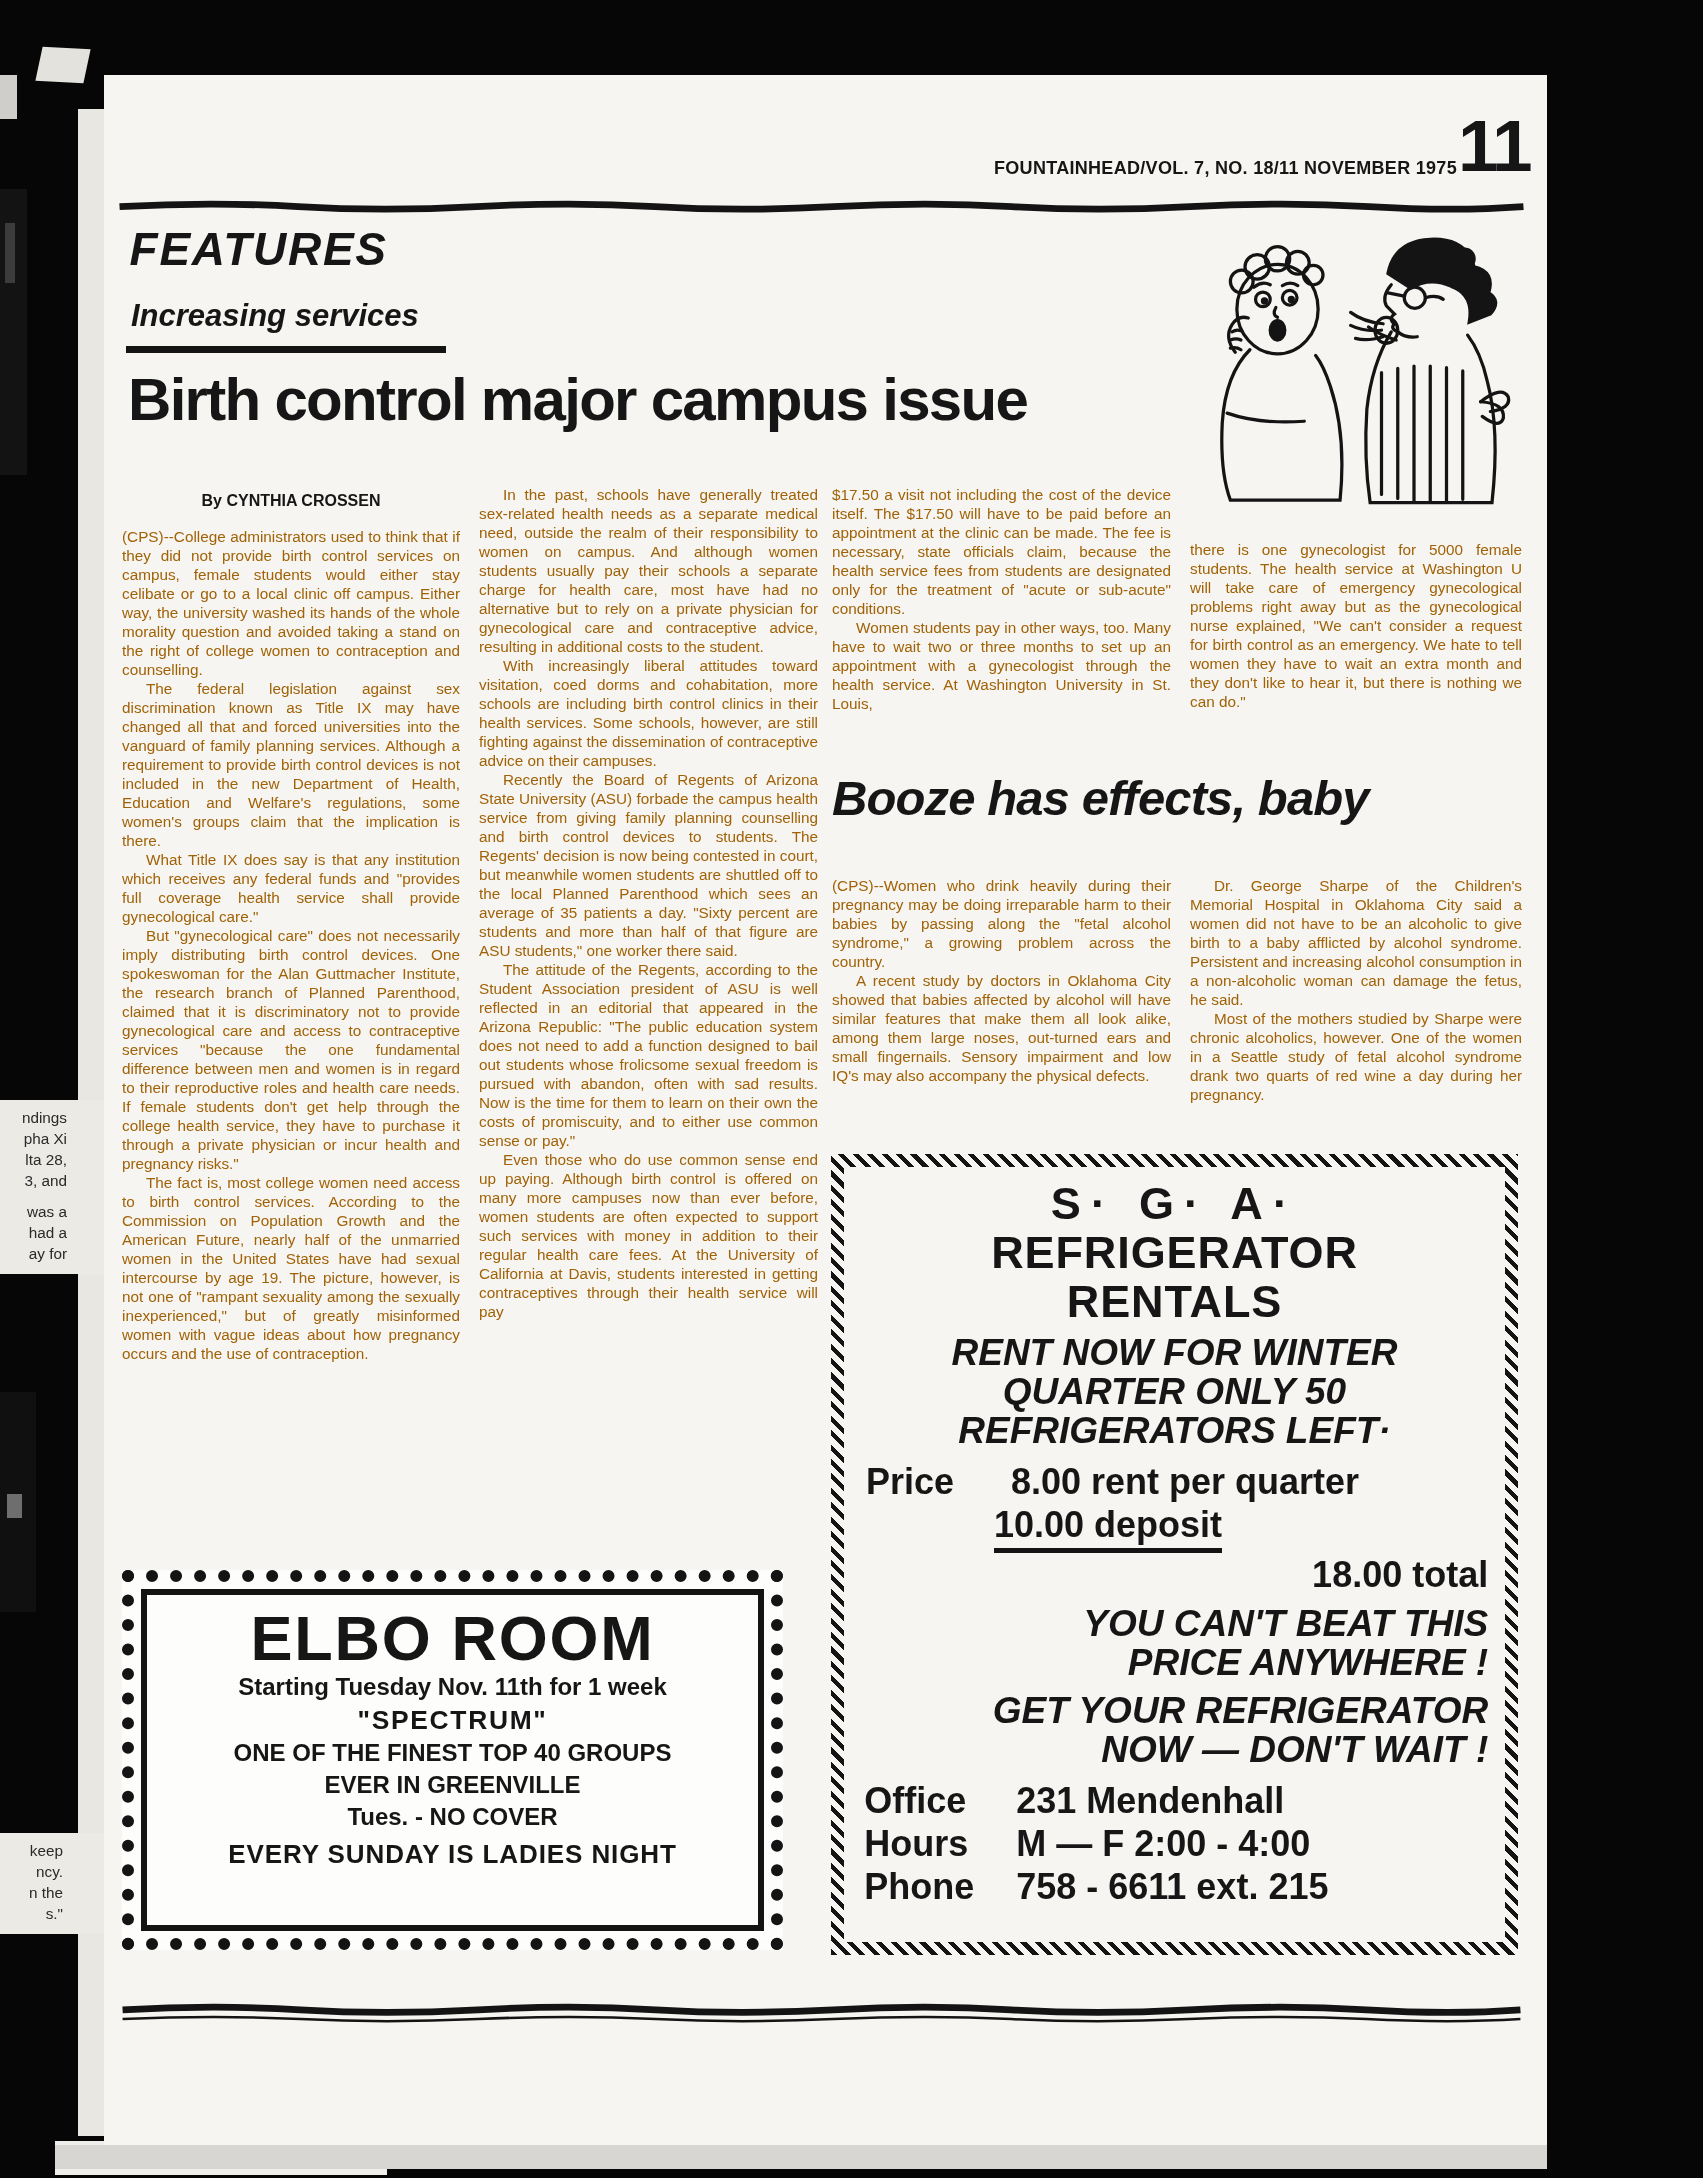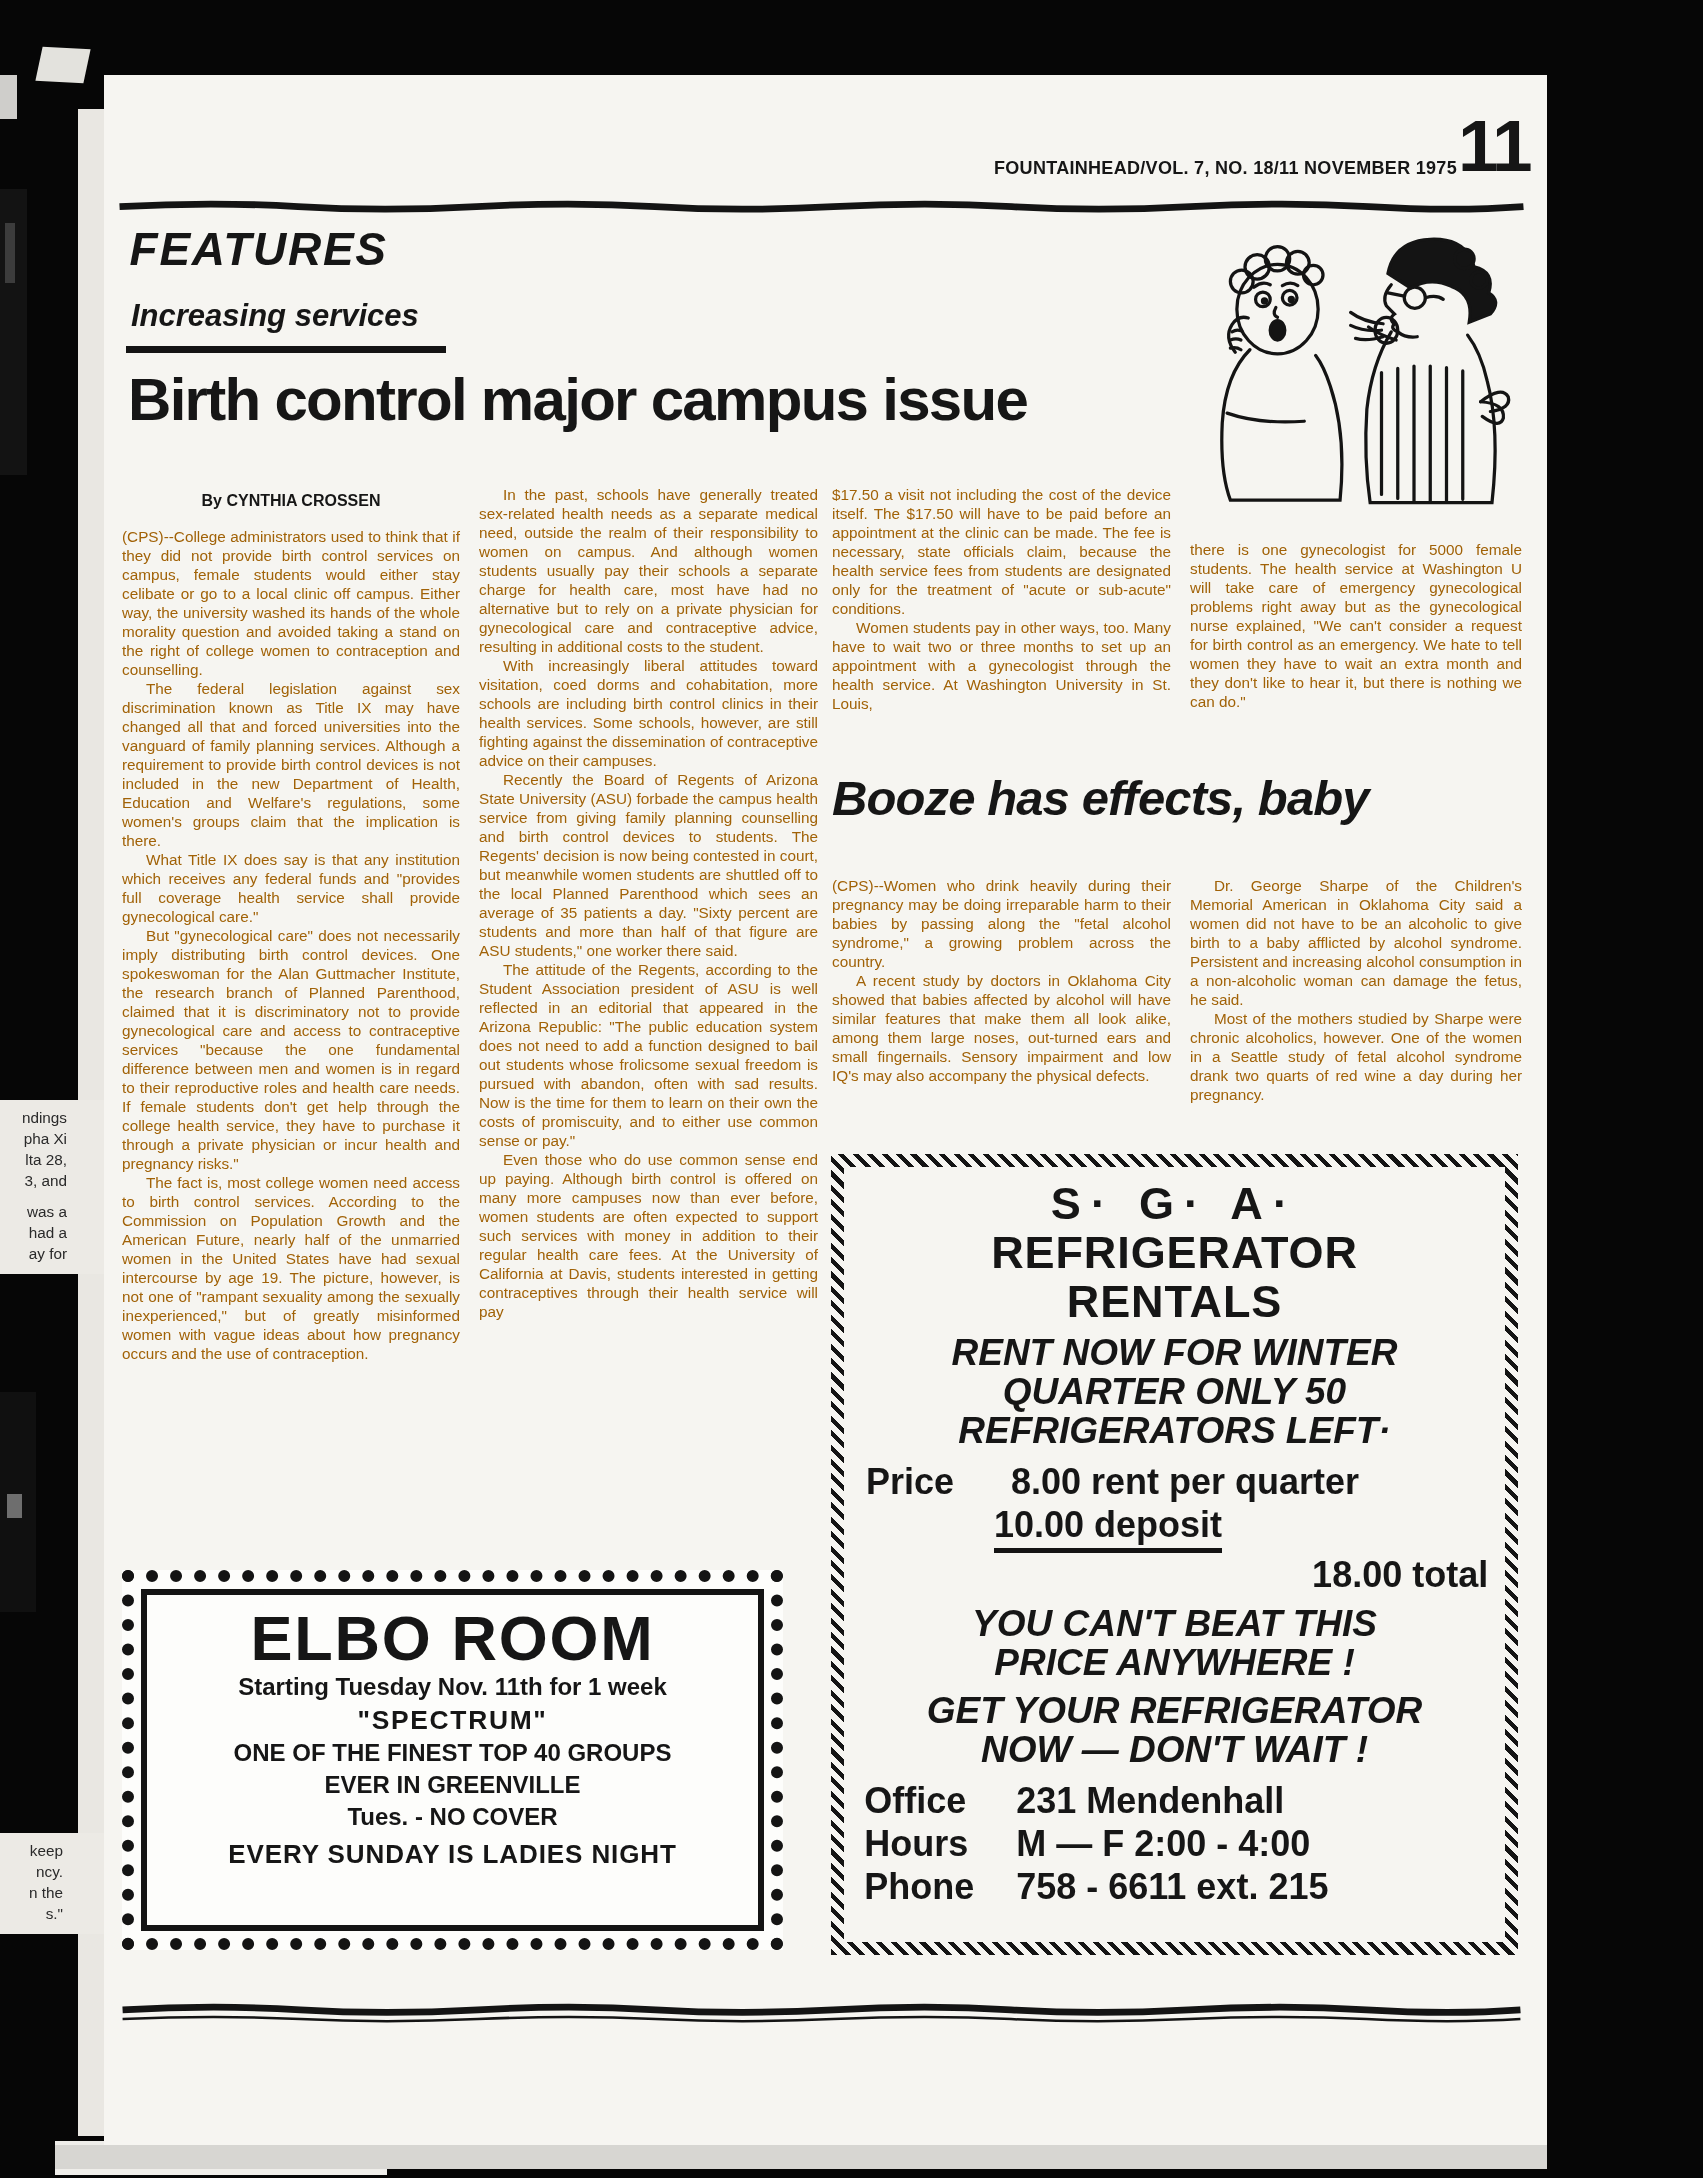--- a/index.html
+++ b/index.html
@@ -59,21 +59,21 @@
   .sga-inner { width:100%; height:100%; background:#f6f5f1; text-align:center; padding:12px 17px 6.8px; }
   .sga-title { font-size:45px; font-weight:800; line-height:49px; letter-spacing:0.9px; }
   .sga-t1 { letter-spacing:10.2px; }
   .sga-promo { margin-top:6.8px; font-size:37px; font-weight:800; font-style:italic; line-height:39px; }
   .sga-price { margin-top:10.2px; text-align:left; padding-left:5.1px; font-size:36px; font-weight:800; }
   .sga-price .row { line-height:43px; }
   .lbl { display:inline-block; width:145px; }
   .dep { margin-left:128px; }
   .dep .uline { display:inline-block; border-bottom:5.1px solid #141414; padding-bottom:2px; }
   .tot { margin-left:75px;text-align:right; }
-  .sga-slogan { margin-top:8.5px; font-size:37px; font-weight:800; font-style:italic; line-height:39px; }
+  .sga-slogan { margin-top:8.5px; font-size:37px; font-weight:800; font-style:italic; line-height:39px;text-align:right; }
   .sga-contact { margin-top:10.2px; text-align:left; padding-left:3.4px; font-size:36px; font-weight:800; }
   .sga-contact .row { line-height:43px; }
   .lbl2 { display:inline-block; width:152px; }
 
   
   .elbo { position:absolute; left:18px; top:1495px; width:661px; height:380px;
           border:12px dotted #141414; background:#fdfdfb; padding:6.8px; }
   .elbo-inner { width:100%; height:100%; border:6px solid #141414; text-align:center; padding:10.2px 5.1px 5.1px; }
   .e1 { font-size:29px; font-weight:800; letter-spacing:2.6px; line-height:36px; }
   .e2 { font-size:63px; font-weight:800; letter-spacing:1.7px; line-height:66px; }
@@ -194,21 +194,21 @@
     <p>there is one gynecologist for 5000 female students. The health service at Washington U will take care of emergency gynecological problems right away but as the gynecological nurse explained, "We can't consider a request for birth control as an emergency. We hate to tell women they have to wait an extra month and they don't like to hear it, but there is nothing we can do."</p>
   </div>
 
   <div class="booze-head">Booze has effects, baby</div>
 
   <div class="col bA">
     <p>(CPS)--Women who drink heavily during their pregnancy may be doing irreparable harm to their babies by passing along the "fetal alcohol syndrome," a growing problem across the country.</p>
     <p class="ind">A recent study by doctors in Oklahoma City showed that babies affected by alcohol will have similar features that make them all look alike, among them large noses, out-turned ears and small fingernails. Sensory impairment and low IQ's may also accompany the physical defects.</p>
   </div>
   <div class="col bB">
-    <p class="ind">Dr. George Sharpe of the Children's Memorial American in Oklahoma City said a women did not have to be an alcoholic to give birth to a baby afflicted by alcohol syndrome. Persistent and increasing alcohol consumption in a non-alcoholic woman can damage the fetus, he said.</p>
+    <p class="ind">Dr. George Sharpe of the Children's Memorial Hospital in Oklahoma City said a women did not have to be an alcoholic to give birth to a baby afflicted by alcohol syndrome. Persistent and increasing alcohol consumption in a non-alcoholic woman can damage the fetus, he said.</p>
     <p class="ind">Most of the mothers studied by Sharpe were chronic alcoholics, however. One of the women in a Seattle study of fetal alcohol syndrome drank two quarts of red wine a day during her pregnancy.</p>
   </div>
 
   <div class="sga">
     <div class="sga-inner">
       <div class="sga-title sga-t1">S· G· A·</div>
       <div class="sga-title">REFRIGERATOR</div>
       <div class="sga-title">RENTALS</div>
       <div class="sga-promo">
         <div>RENT NOW FOR WINTER</div>

